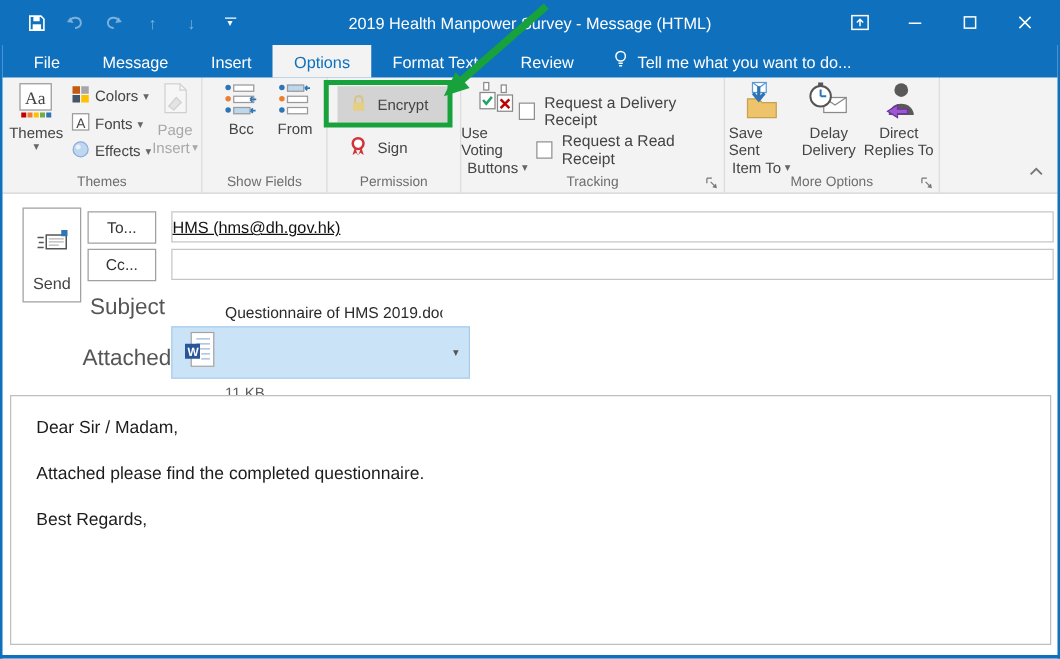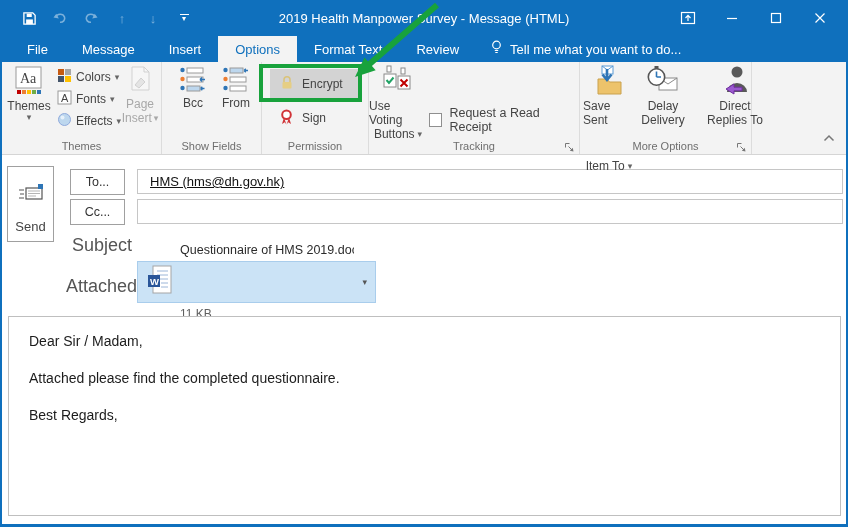--- a/index.html
+++ b/index.html
@@ -51,29 +51,29 @@
   .launcher { position:absolute; right:4px; bottom:4px; width:11px; height:11px; }
   .encrypt-btn { position:absolute; left:8px; top:7px; width:90px; height:29px;
     background:#d3d3d3; display:flex; align-items:center; gap:7px; padding-left:9px;
     font-size:12px; color:#444; }
   .sign-btn { position:absolute; left:8px; top:43px; width:62px; height:26px;
     display:flex; align-items:center; gap:8px; padding-left:9px; font-size:12px; color:#444; }
   #ribbon-collapse { position:absolute; right:10px; bottom:6px; }
 
   
   .formarea { position:absolute; top:155px; left:2px; right:2px; height:161px; background:#fff; z-index:2; }
-  .send-btn { position:absolute; left:5px; top:11px; width:47px; height:76px;
+  .send-btn { position:absolute; left:16px; top:11px; width:47px; height:76px;
     border:1px solid #a0a0a0; background:#fff; display:flex; flex-direction:column;
     align-items:center; justify-content:flex-end; padding-bottom:7px; gap:10px;
     font-size:13px; color:#444; }
   .fld-btn { position:absolute; left:68px; width:55px; height:26px; border:1px solid #a0a0a0;
     background:#fff; display:flex; align-items:center; justify-content:center;
     font-size:12.5px; color:#333; }
   .fld { position:absolute; left:135px; width:706px; height:25px; border:1px solid #c6c6c6;
-    background:#fff; font-size:13px; color:#111; display:flex; align-items:center; padding-left:12px; }
+    background:#fff; font-size:13px; color:#111; display:flex; align-items:center; padding-left:0; }
   .fld-label { position:absolute; font-size:18px; color:#555; }
   .recipient { text-decoration:underline; }
   .attach-chip { position:absolute; left:135px; top:106px; width:239px; height:42px;
     background:var(--attachment_bg,#cbe3f6); border:1px solid #a9cdec;
     display:flex; align-items:center; padding:0 8px 0 9px; gap:8px; }
   .attach-meta { flex:1; display:flex; flex-direction:column; gap:2px; overflow:hidden; }
   .attach-name { font-size:12.5px; color:#2b2b2b; white-space:nowrap; }
   .attach-size { font-size:12px; color:#5f5f5f;margin-top:48px; }
 
   
@@ -296,20 +296,24 @@
             <rect x="16" y="11" width="12" height="13" fill="#fff" stroke="#8a8a8a"></rect>
             <path d="M18.5 14.5 l7 7 m0 -7 l-7 7" stroke="#c00000" stroke-width="2"></path>
           </svg>
       </span>
       <span>Use Voting</span>
       <span style="display:flex;align-items:center;gap:3px;">
           <span>Buttons</span>
           <span class="caret">▾</span>
         </span>
     </div>
+    <div class="chkrow" style="left:46px; top:13px;">
+      <span class="checkbox"></span>
+      <span>Request a Delivery Receipt</span>
+    </div>
     <div class="chkrow" style="left:46px; top:44px;padding-left:14px;">
       <span class="checkbox"></span>
       <span>Request a Read Receipt</span>
     </div>
     <div class="group-label">Tracking</div>
     <span class="launcher">
       <svg width="11" height="11" viewBox="0 0 11 11">
           <path d="M1.5 1.5 h4 M1.5 1.5 v4" stroke="#777" fill="none"></path>
           <path d="M4.5 4.5 l4 4" stroke="#777" fill="none"></path>
           <polygon points="9.5,9.5 5.8,8.8 8.8,5.8" fill="#777"></polygon>
@@ -321,39 +325,39 @@
     <div class="bigbtn" style="left:3px; top:3px; width:52px;">
       <span class="bicon">
         <svg width="34" height="32" viewBox="0 0 34 32">
             <rect x="10" y="1" width="11" height="8" fill="#fff" stroke="#5b9bd5"></rect>
             <path d="M10 1 l5.5 4 5.5-4" fill="none" stroke="#5b9bd5"></path>
             <path d="M6 14 h9 l2.5 3 H29 V29 H6 Z" fill="#edc36b" stroke="#c9a14e"></path>
             <path d="M15 4 v9 M10.5 9.5 L15 15 l4.5-5.5" fill="none" stroke="#2e75b6" stroke-width="2.6"></path>
           </svg>
       </span>
       <span>Save Sent</span>
-      <span style="display:flex;align-items:center;gap:3px;margin-top:32px;">
+      <span style="display:flex;align-items:center;gap:3px;">
           <span>Item To</span>
           <span class="caret">▾</span>
         </span>
     </div>
     <div class="bigbtn" style="left:57px; top:3px; width:52px;">
       <span class="bicon">
         <svg width="34" height="32" viewBox="0 0 34 32">
             <rect x="13" y="13" width="18" height="12" fill="#fff" stroke="#8a8a8a"></rect>
             <path d="M13 13 l9 6 9-6" fill="none" stroke="#8a8a8a"></path>
             <rect x="8.5" y="1" width="4" height="3" fill="#555"></rect>
             <circle cx="10.5" cy="12" r="8.2" fill="#fff" stroke="#555" stroke-width="1.6"></circle>
             <path d="M10.5 12 V6.5 M10.5 12 H15" stroke="#2e75b6" stroke-width="1.6" fill="none"></path>
           </svg>
       </span>
       <span>Delay</span>
       <span>Delivery</span>
     </div>
-    <div class="bigbtn" style="left:109px; top:3px; width:60px;margin-left:16px;">
+    <div class="bigbtn" style="left:109px; top:3px; width:60px;">
       <span class="bicon">
         <svg width="30" height="32" viewBox="0 0 30 32">
             <circle cx="17" cy="7" r="5.5" fill="#595959"></circle>
             <path d="M7 27 a10 9 0 0 1 20 0 Z" fill="#595959"></path>
             <path d="M14 19 l-8 5 8 5 v-3.2 h8 v-3.6 h-8 Z" fill="#9b59d0" stroke="#7030a0"></path>
           </svg>
       </span>
       <span>Direct</span>
       <span>Replies To</span>
     </div>

